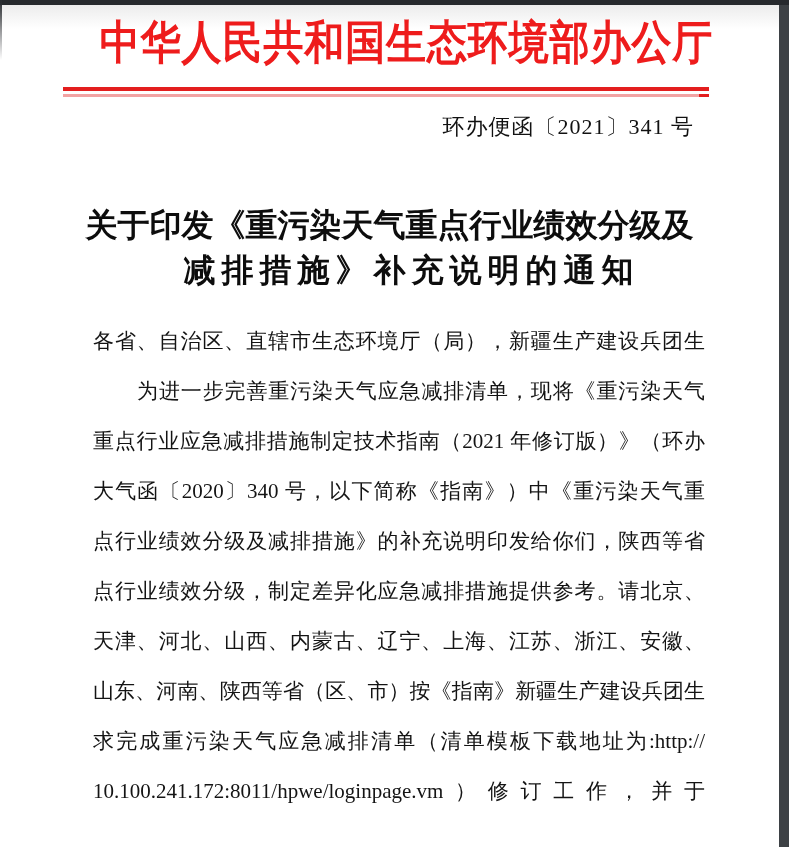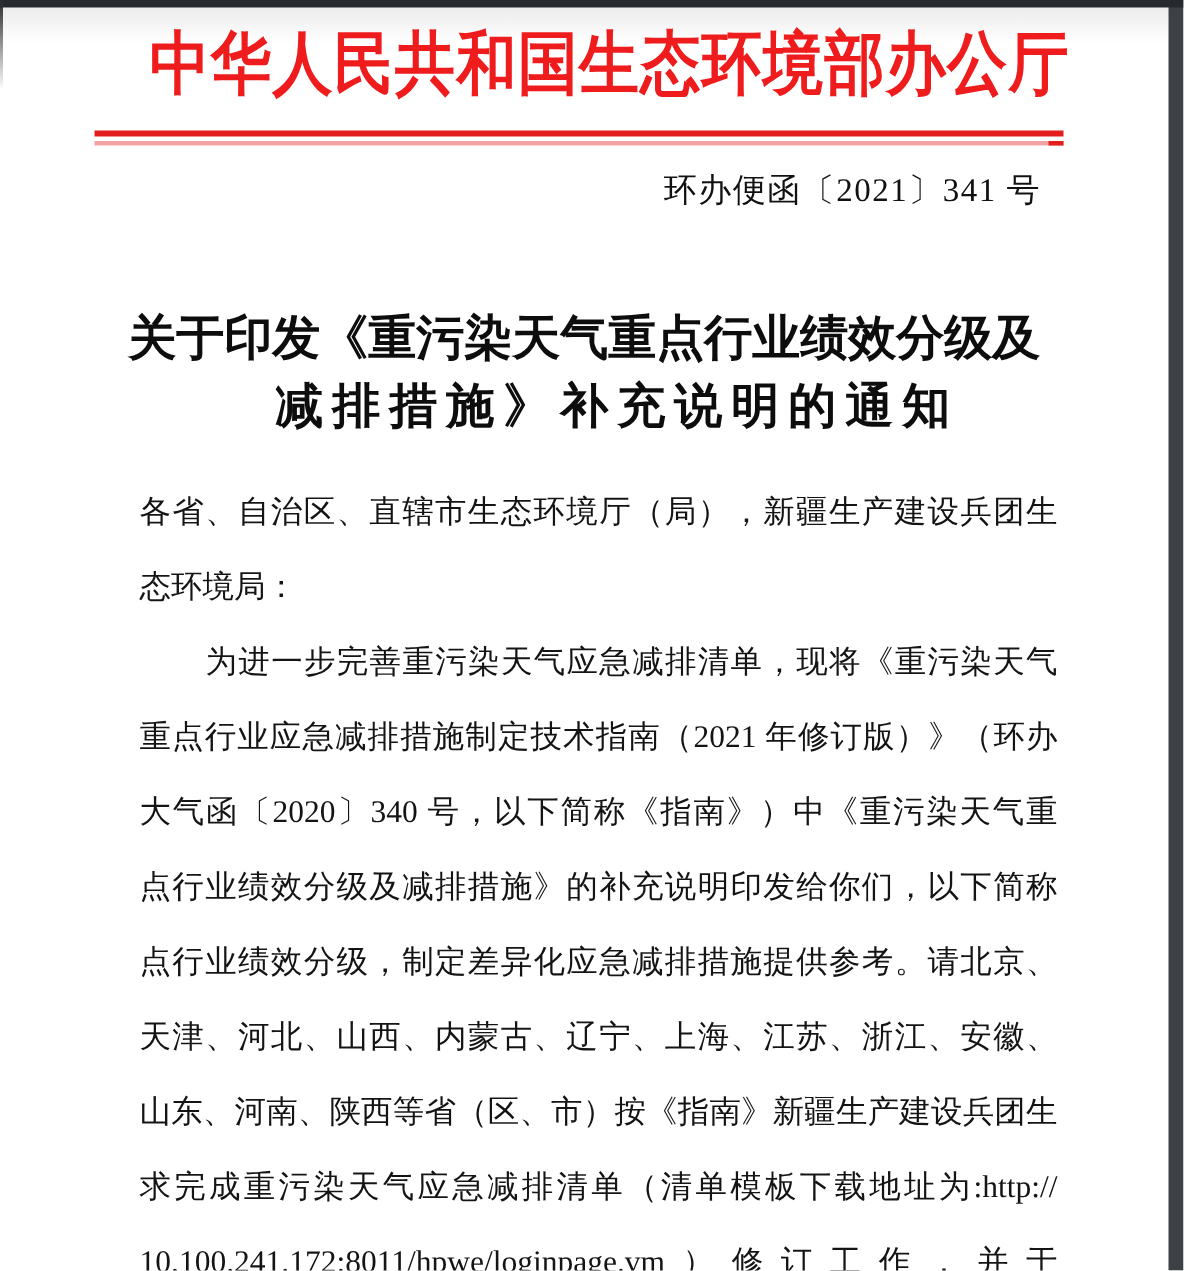--- a/index.html
+++ b/index.html
@@ -125,23 +125,22 @@
 
 <div class="doc-number">环办便函〔2021〕341 号</div>
 
 <div class="doc-title">
   <div class="t1">关于印发《重污染天气重点行业绩效分级及</div>
   <div class="t2">减排措施》补充说明的通知</div>
 </div>
 
 <div class="body-text">
   <div class="line">各省、自治区、直辖市生态环境厅（局），新疆生产建设兵团生</div>
-  <div class="line no-just">态环境局：</div>
   <div class="line indent">为进一步完善重污染天气应急减排清单，现将《重污染天气</div>
   <div class="line">重点行业应急减排措施制定技术指南（2021 年修订版）》（环办</div>
   <div class="line">大气函〔2020〕340 号，以下简称《指南》）中《重污染天气重</div>
-  <div class="line">点行业绩效分级及减排措施》的补充说明印发给你们，以下简称</div>
+  <div class="line">点行业绩效分级及减排措施》的补充说明印发给你们，陕西等省</div>
   <div class="line">点行业绩效分级，制定差异化应急减排措施提供参考。请北京、</div>
   <div class="line">天津、河北、山西、内蒙古、辽宁、上海、江苏、浙江、安徽、</div>
   <div class="line">山东、河南、陕西等省（区、市）按《指南》新疆生产建设兵团生</div>
   <div class="line">求完成重污染天气应急减排清单（清单模板下载地址为:http://</div>
   <div class="line">10.100.241.172:8011/hpwe/loginpage.vm）修订工作，并于</div>
 </div>
 
 </body></html>

